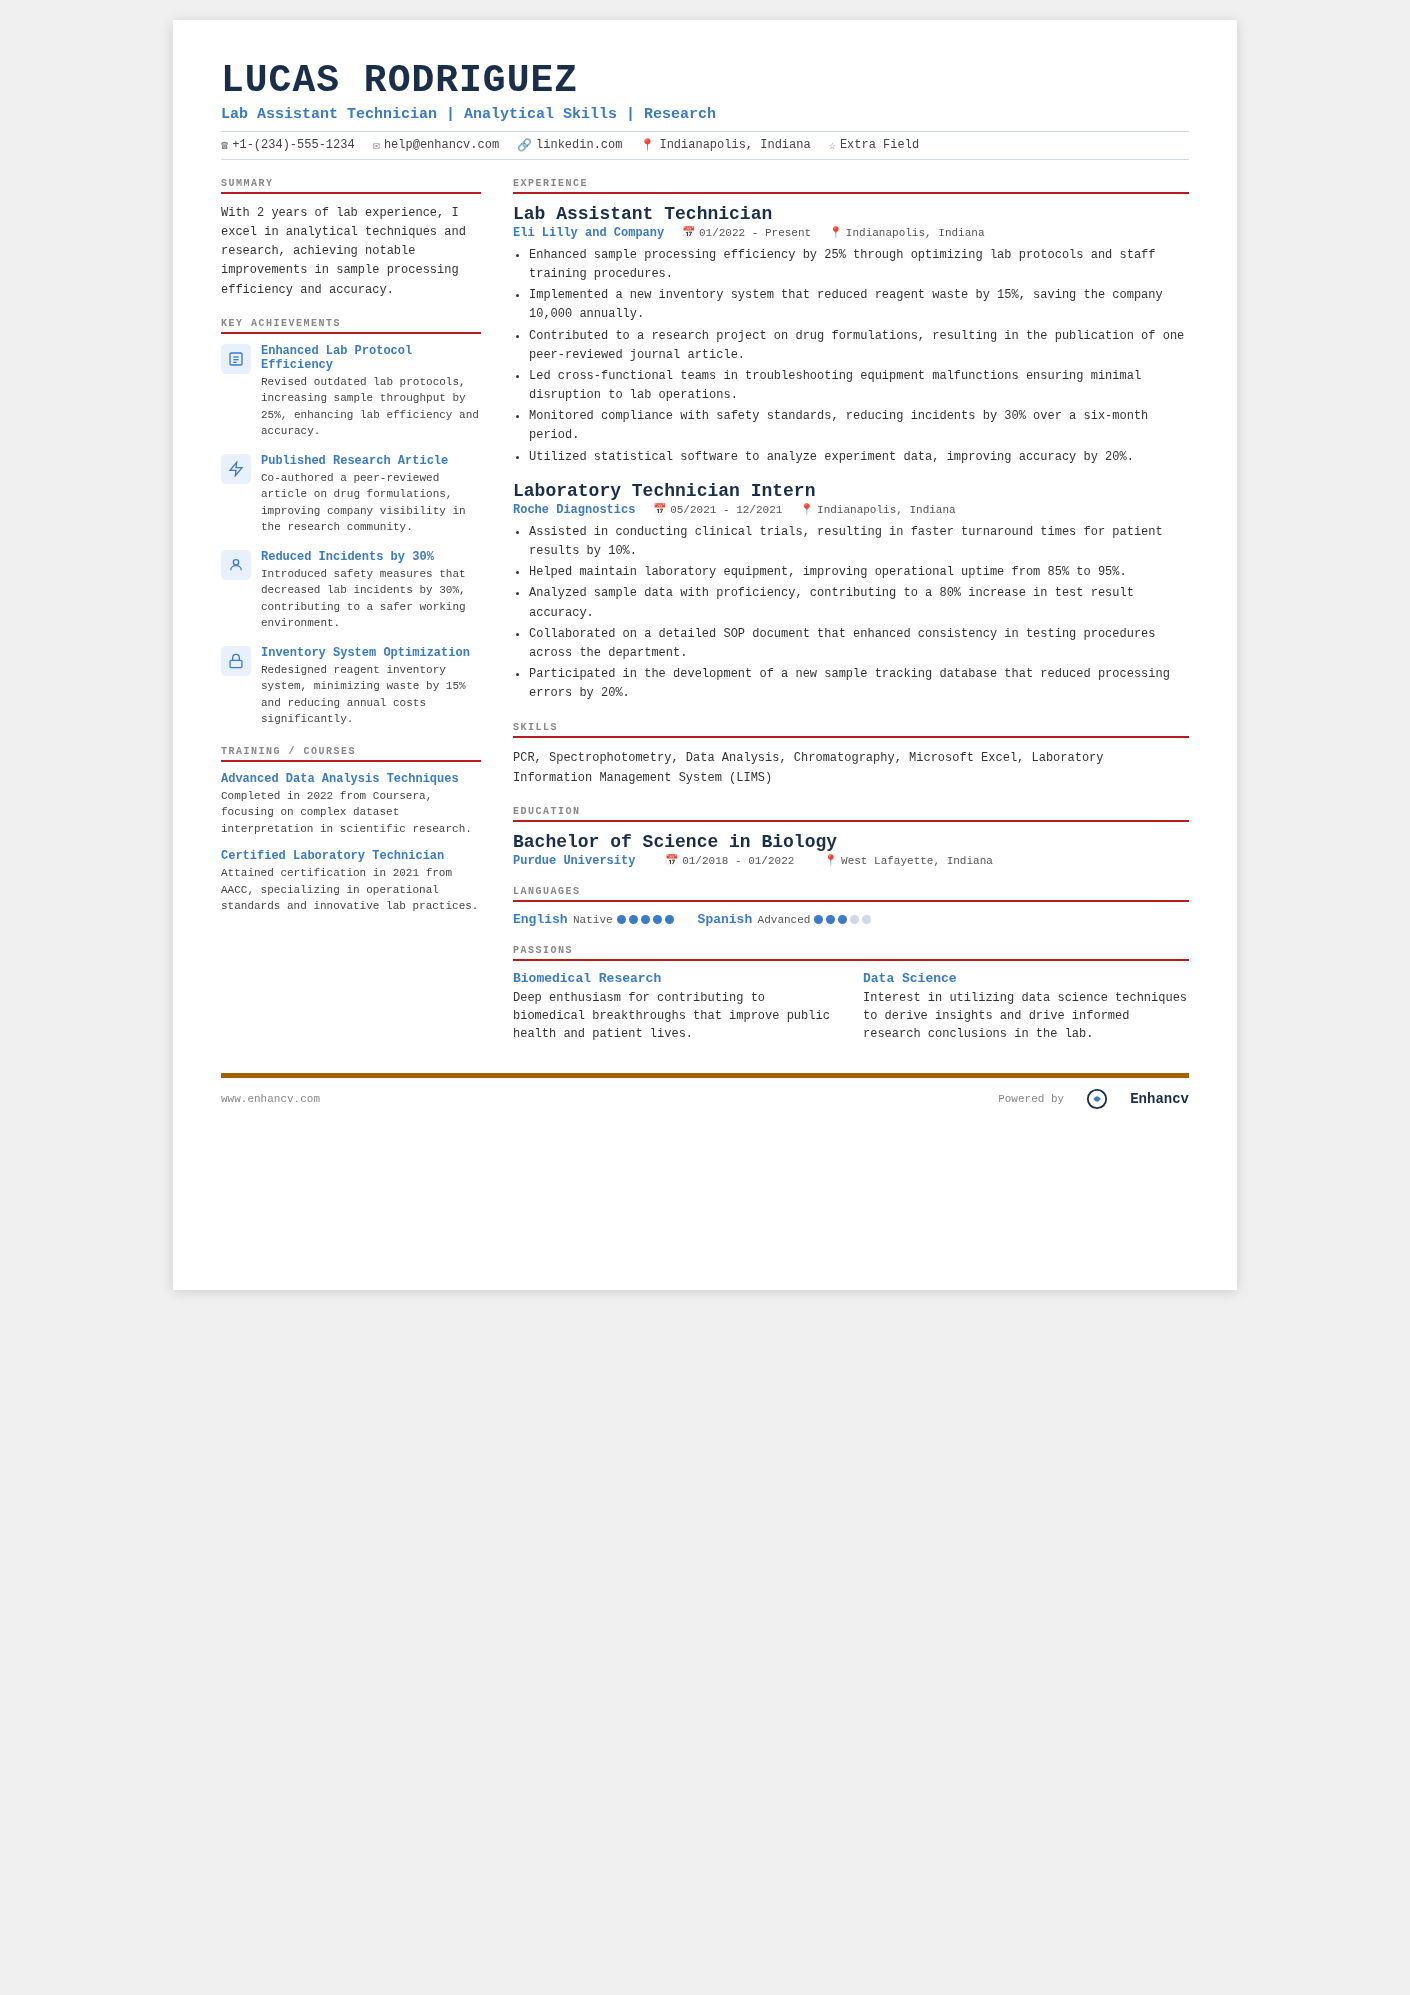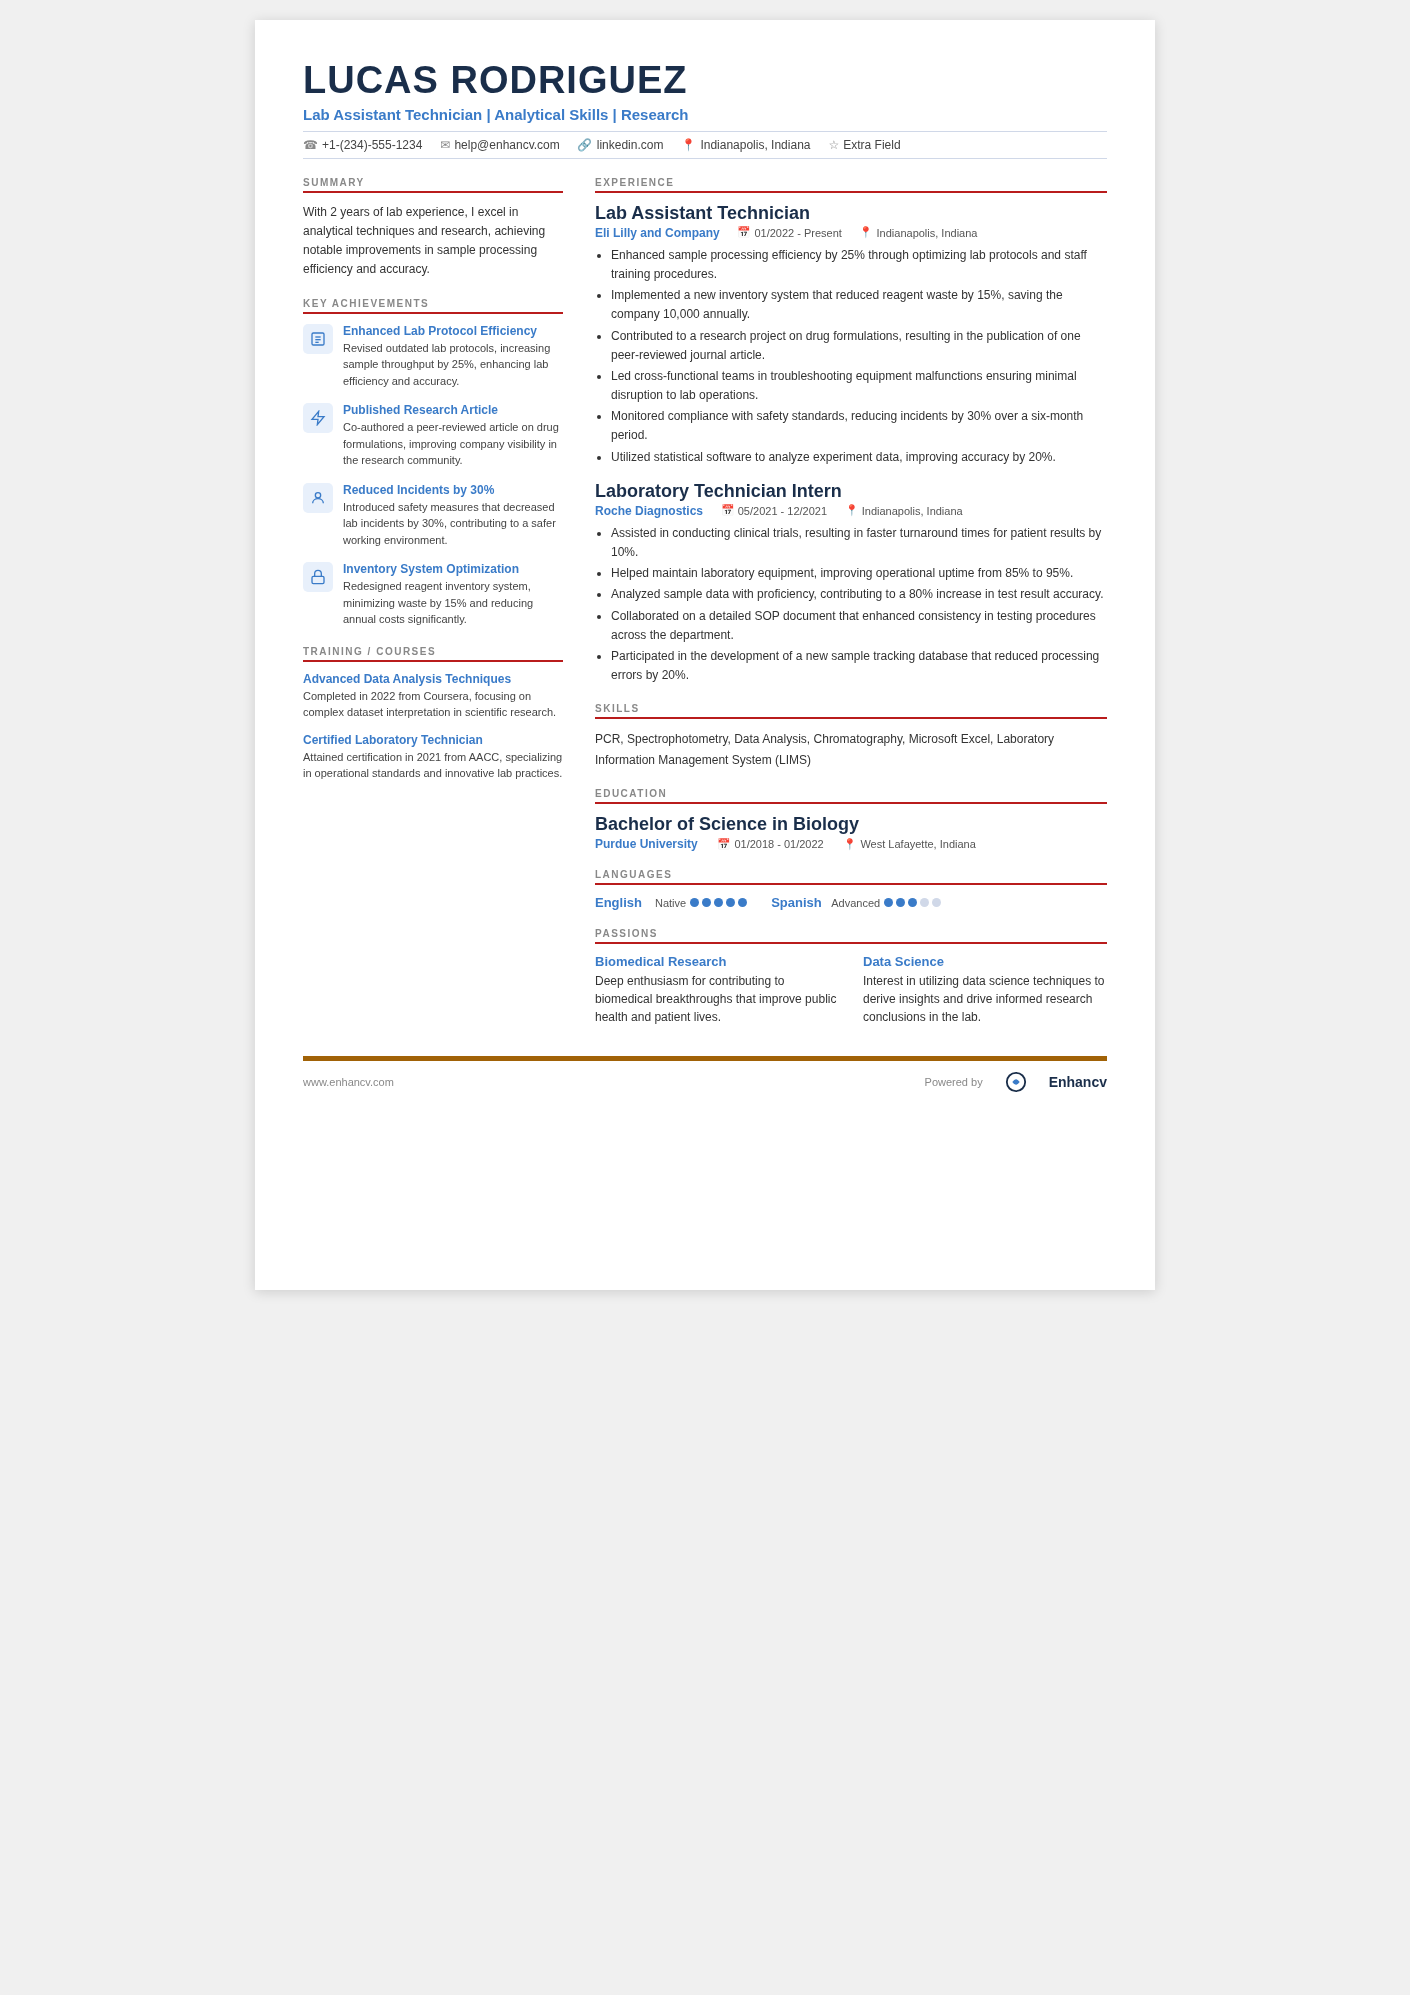--- a/index.html
+++ b/index.html
@@ -5,25 +5,26 @@
     * { margin: 0; padding: 0; box-sizing: border-box; }
     body {
       font-family: 'Arial', sans-serif;
       background: #f0f0f0;
       display: flex;
       justify-content: center;
       padding: 20px;
     }
     .page {
       background: #fff;
-      width: 900px;
+      width: 1064px;
       min-height: 1270px;
       padding: 40px 48px 40px 48px;
       position: relative;
       box-shadow: 0 2px 12px rgba(0,0,0,0.15);
+      font-family: Liberation Mono, monospace;
     }
     .header-name {
       font-size: 38px;
       font-weight: 900;
       color: #1a2e4a;
       letter-spacing: 1px;
       text-transform: uppercase;
       line-height: 1.1;
     }
     .header-title {
@@ -172,22 +173,22 @@
     }
 
     .edu-degree {
       font-size: 18px;
       font-weight: 700;
       color: #1a2e4a;
       margin-bottom: 2px;
     }
     .edu-meta {
       display: flex;
-      align-items: center;
-      gap: 20px;
+      align-items: flex-start;
+      gap: 30px;
       flex-wrap: wrap;
     }
     .edu-school {
       font-size: 12px;
       font-weight: 700;
       color: #3a7bc8;
     }
     .edu-date, .edu-location {
       font-size: 11px;
       color: #555;

